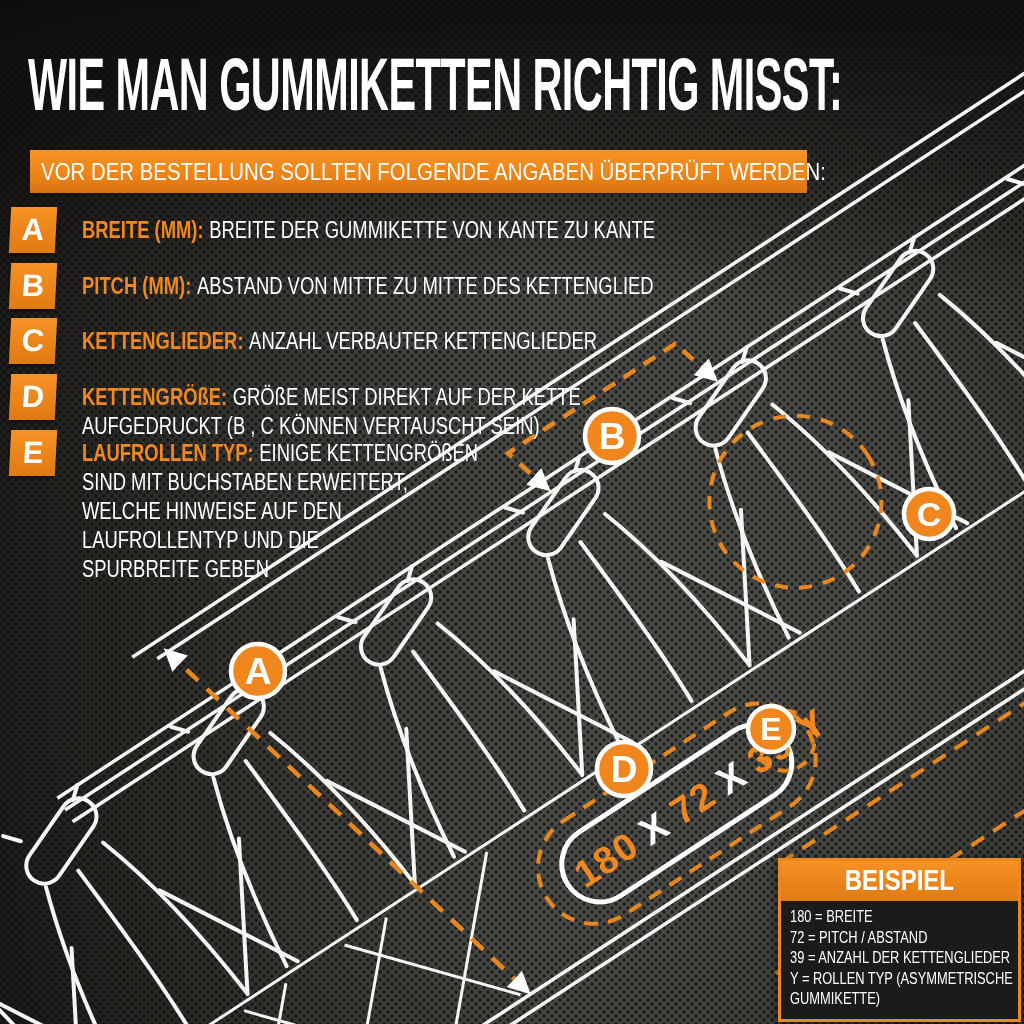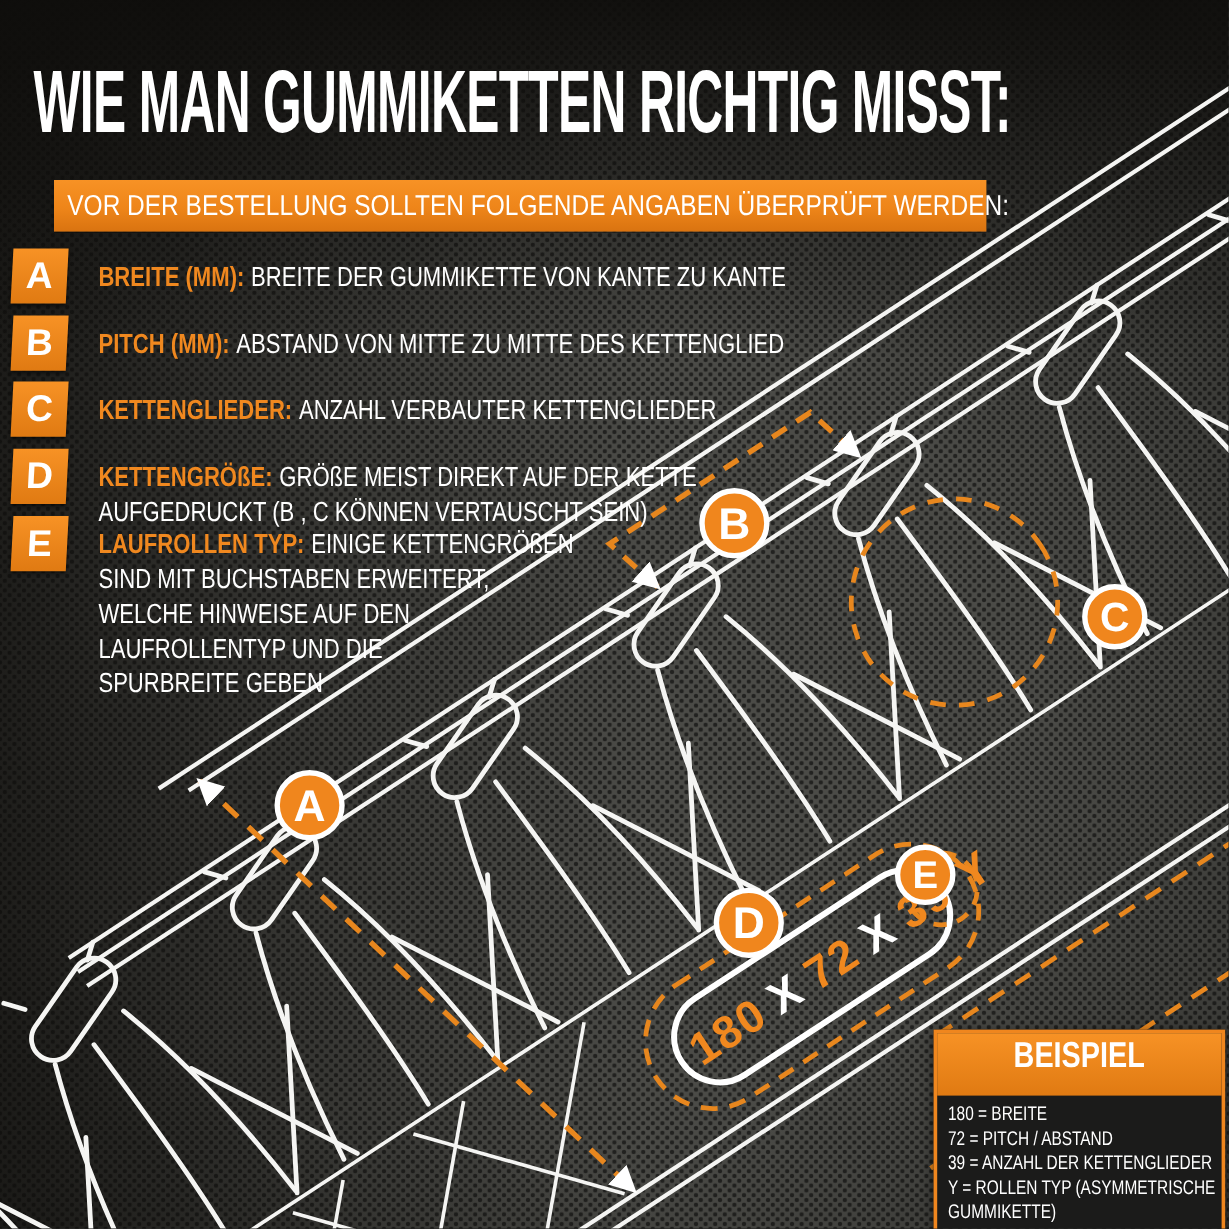--- a/index.html
+++ b/index.html
@@ -22,21 +22,21 @@
   }
   svg.diagram{position:absolute;left:0;top:0;z-index:1;}
   .title{
     position:absolute;left:28px;top:42px;z-index:2;
     color:#fff;font-weight:700;font-size:74px;letter-spacing:-1px;
     white-space:nowrap;transform:scaleX(.56);transform-origin:left top;
   }
   .banner{
     position:absolute;left:30px;top:150px;width:777px;height:43px;z-index:2;
     background:linear-gradient(180deg,#f79225 0%,#ee8519 55%,#d97310 100%);
-    display:flex;align-items:center;box-shadow:0 1px 0 rgba(0,0,0,.4);margin-left:15px;
+    display:flex;align-items:center;box-shadow:0 1px 0 rgba(0,0,0,.4);
   }
   .banner .btxt{
     color:#fff;font-size:24px;font-weight:400;white-space:nowrap;
     padding-left:13px;transform:scaleX(.85);transform-origin:left center;
   }
   .legend{position:absolute;left:0;top:0;z-index:2;}
   .row{position:absolute;left:10px;display:flex;align-items:flex-start;}
   .row-a{top:207px}.row-b{top:263px}.row-c{top:318px}.row-d{top:374px}.row-e{top:430px}
   .badge{
     width:46px;height:46px;flex:0 0 46px;
@@ -51,21 +51,21 @@
   }
   .term{color:#f0881f;font-weight:700;margin-right:7px;}
   .desc,.cont{color:#fff;font-weight:400;}
   .cont{display:block;}
   .example{
     position:absolute;left:778px;top:858px;width:237px;z-index:3;
     border:3px solid #ef861e;background:#1b1b1a;box-shadow:0 3px 10px rgba(0,0,0,.6);
   }
   .ex-header{
     background:linear-gradient(180deg,#f79225,#e07a12);
-    text-align:center;padding:2px 0 16px;
+    text-align:center;padding:2px 0 4px;
   }
   .ex-header span{
     display:inline-block;color:#fff;font-weight:700;font-size:30px;
     transform:scaleX(.8);transform-origin:center;
   }
   .ex-body{padding:5px 9px 10px;}
   .ex-size{text-align:center;margin:2px 0 5px;}
   .ex-size span{
     display:inline-block;color:#f0881f;font-weight:700;font-size:24px;
     transform:scaleX(.9);transform-origin:center;white-space:nowrap;

